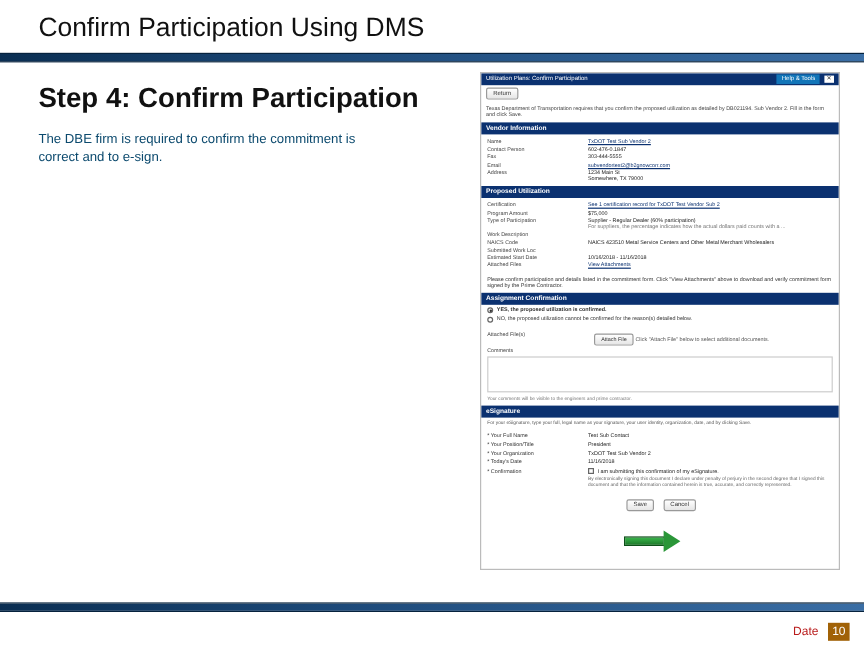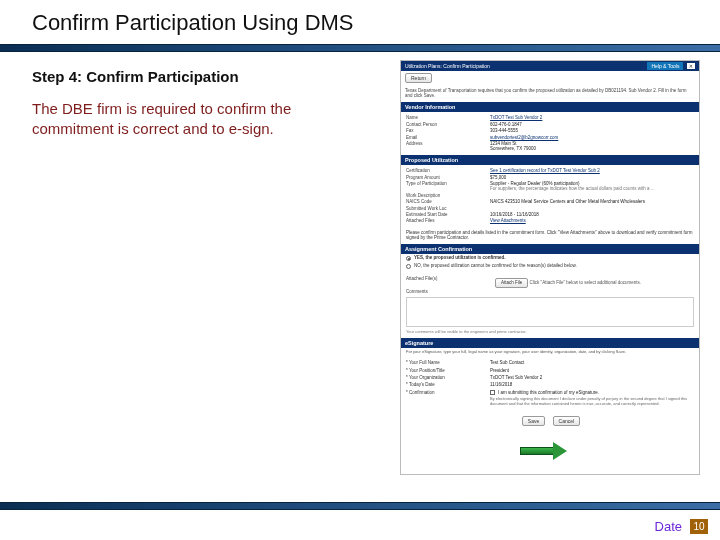--- a/index.html
+++ b/index.html
@@ -2,22 +2,22 @@
 <html><head>
 <meta charset="utf-8">
 <style>
   * { box-sizing: border-box; margin: 0; padding: 0; }
   html, body { width: 720px; height: 540px; font-family: Arial, sans-serif; overflow: hidden; background: #fff; }
   .slide { width: 720px; height: 540px; position: relative; background: #fff; padding-left: 40px; }
   .title-bar { position: absolute; top: 0; left: 0; right: 0; height: 52px; }
   .title-text { position: absolute; top: 10px; left: 32px; font-size: 22px; color: #111; font-weight: 400; }
   .title-underline { position: absolute; top: 44px; left: 0; right: 0; height: 8px; background: linear-gradient(90deg, #0a2e52 0%, #1d4a7a 40%, #3a6ea5 100%); border-top: 1px solid #06223d; border-bottom: 1px solid #06223d; }
   .body { position: absolute; top: 68px; left: 32px; right: 320px; }
-  .step-head { font-size: 15px; font-weight: bold; color: #111; margin-bottom: 14px; }
-  .step-desc { font-size: 15px; color: #7f1d1d; line-height: 1.35; max-width: 300px; }
+  .step-head { font-size: 23px; font-weight: bold; color: #111; margin-bottom: 14px; }
+  .step-desc { font-size: 11px; color: #0c4a6e; line-height: 1.35; max-width: 300px; }
   .screenshot { position: absolute; top: 60px; right: 20px; width: 300px; height: 415px; border: 1px solid #bbb; background: #fff; font-size: 5px; line-height: 1.2; color: #333; overflow: hidden; }
   .ss-top { background: #0b3170; color: #fff; padding: 2px 4px; display: flex; justify-content: space-between; align-items: center; }
   .ss-top .help { background: #1275b8; color: #fff; padding: 1px 4px; font-size: 5px; }
   .ss-top .close { background: #fff; color: #333; padding: 0 2px; margin-left: 2px; }
   .ss-instr { padding: 3px 4px; font-size: 4.5px; color: #444; }
   .ss-btn { display: inline-block; border: 1px solid #999; background: linear-gradient(#fff,#e6e6e6); padding: 1px 5px; border-radius: 2px; font-size: 5px; color: #333; margin: 0 2px 2px 4px; }
   .ss-section { background: #0b3170; color: #fff; font-weight: bold; padding: 2px 4px; font-size: 5.5px; }
   .ss-grid { display: grid; grid-template-columns: 80px 1fr; gap: 1px 4px; padding: 3px 5px; font-size: 4.5px; }
   .ss-grid .lab { color: #444; }
   .ss-grid .val { color: #222; }
@@ -32,21 +32,21 @@
   .ss-esig .lab { color:#333; }
   .ss-esig .val { color:#222; }
   .ss-cb { width:5px; height:5px; border:1px solid #666; display:inline-block; vertical-align:middle; margin-right:3px;}
   .ss-actions { text-align:center; padding:6px 0;}
   .ss-actions .ss-btn { font-size:5px; }
   .arrow { position: absolute; right: 150px; top: 442px; width: 50px; height: 18px; }
   .arrow-shaft { position:absolute; top:5px; left:0; width:34px; height:8px; background: linear-gradient(#39b54a,#1e7a2b); border:1px solid #0c5018;}
   .arrow-head { position:absolute; top:0; left:33px; width:0; height:0; border-top:9px solid transparent; border-bottom:9px solid transparent; border-left:14px solid #2a9638;}
   .bottom-bar { position: absolute; bottom: 30px; left: 0; right: 0; height: 8px; background: linear-gradient(90deg, #0a2e52 0%, #1d4a7a 40%, #3a6ea5 100%); border-top:1px solid #06223d; border-bottom:1px solid #06223d;}
   .footer { position:absolute; bottom:6px; right:12px; display:flex; align-items:center; gap:8px;}
-  .footer-date { font-size: 13px; color:#6d28d9; }
+  .footer-date { font-size: 10px; color:#b91c1c; }
   .page-no { background:#a16207; color:#fff; font-size:10px; width:18px; height:15px; display:flex; align-items:center; justify-content:center;}
 </style>
 </head>
 <body>
 
 <div class="slide">
   <div class="title-bar">
     <div class="title-text">Confirm Participation Using DMS</div>
     <div class="title-underline"></div>
   </div>

